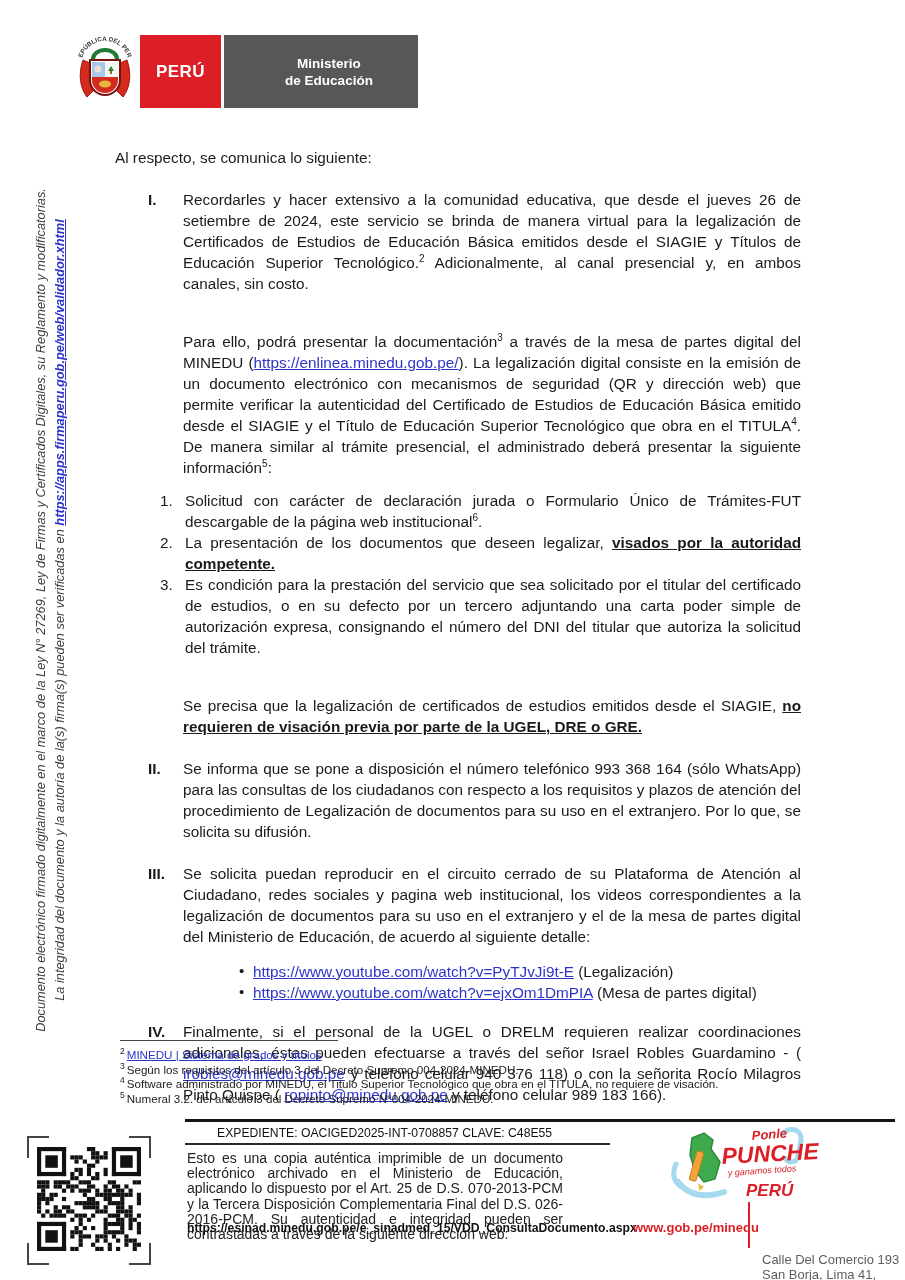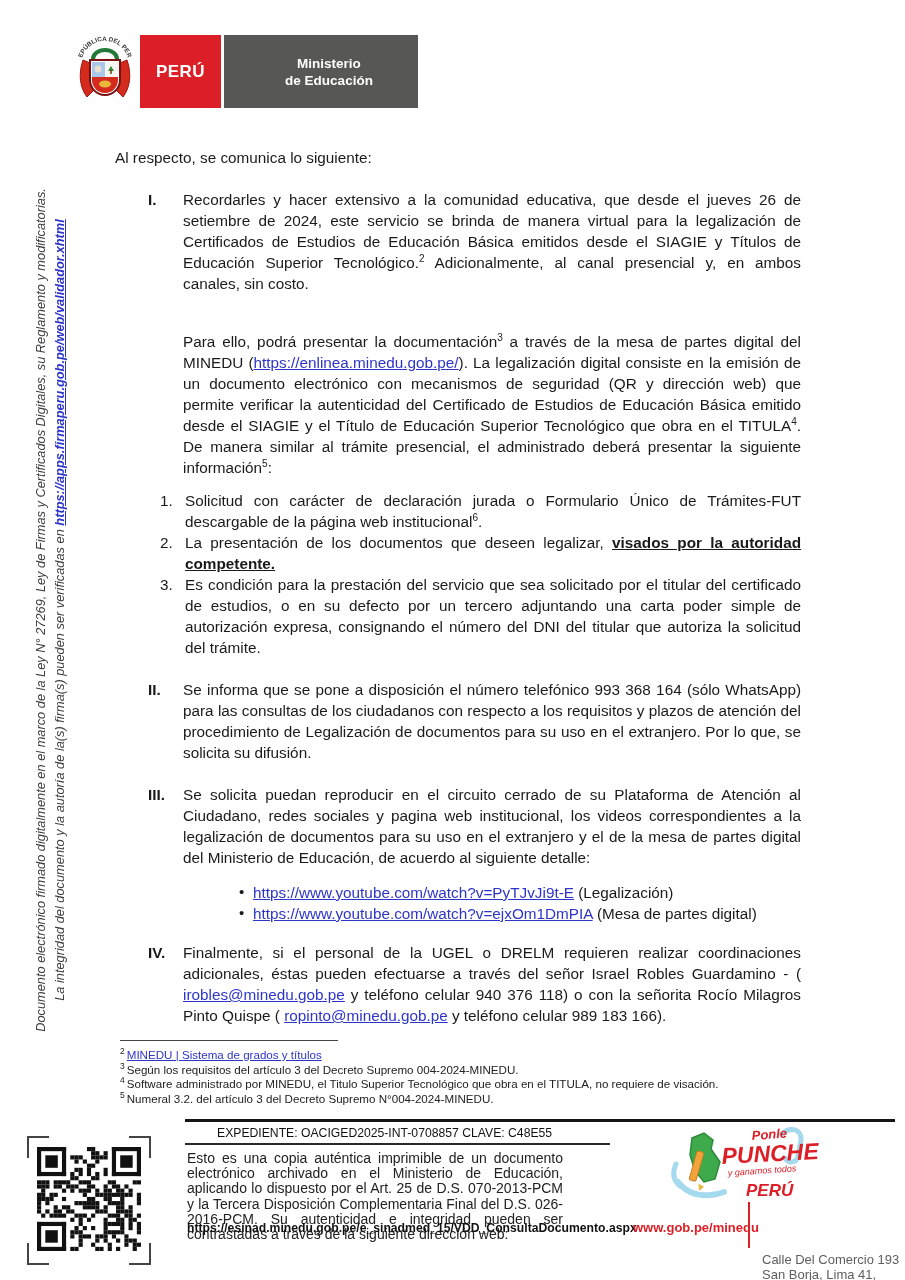--- a/index.html
+++ b/index.html
@@ -137,20 +137,23 @@
     </div>
     <div class="num">
       <span class="mk">2.</span>
       <span>La presentación de los documentos que deseen legalizar, </span><span class="bu">visados por la autoridad competente.</span>
     </div>
     <div class="num">
       <span class="mk">3.</span>
       <span>Es condición para la prestación del servicio que sea solicitado por el titular del certificado de estudios, o en su defecto por un tercero adjuntando una carta poder simple de autorización expresa, consignando el número del DNI del titular que autoriza la solicitud del trámite.</span>
     </div>
 
+    <div class="sub para">
+      <span>Se precisa que la legalización de certificados de estudios emitidos desde el SIAGIE, </span><span class="bu">no requieren de visación previa por parte de la UGEL, DRE o GRE.</span>
+    </div>
 
     <div class="rom">
       <span class="mk">II.</span>
       <span>Se informa que se pone a disposición el número telefónico 993 368 164 (sólo WhatsApp) para las consultas de los ciudadanos con respecto a los requisitos y plazos de atención del procedimiento de Legalización de documentos para su uso en el extranjero. Por lo que, se solicita su difusión.</span>
     </div>
 
     <div class="rom">
       <span class="mk">III.</span>
       <span>Se solicita puedan reproducir en el circuito cerrado de su Plataforma de Atención al Ciudadano, redes sociales y pagina web institucional, los videos correspondientes a la legalización de documentos para su uso en el extranjero y el de la mesa de partes digital del Ministerio de Educación, de acuerdo al siguiente detalle:</span>
     </div>

